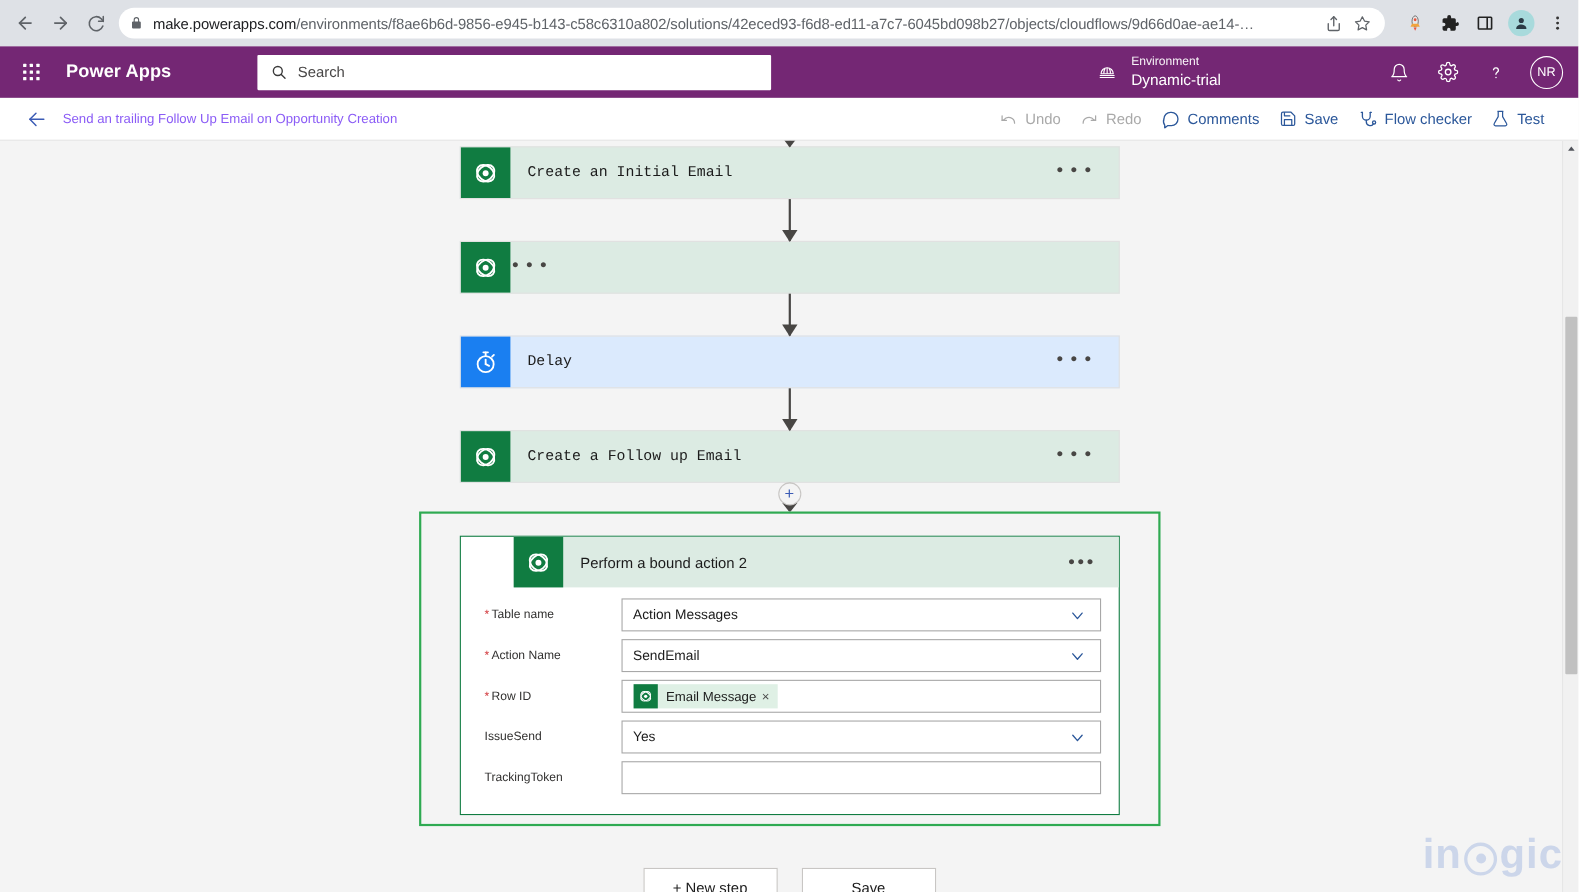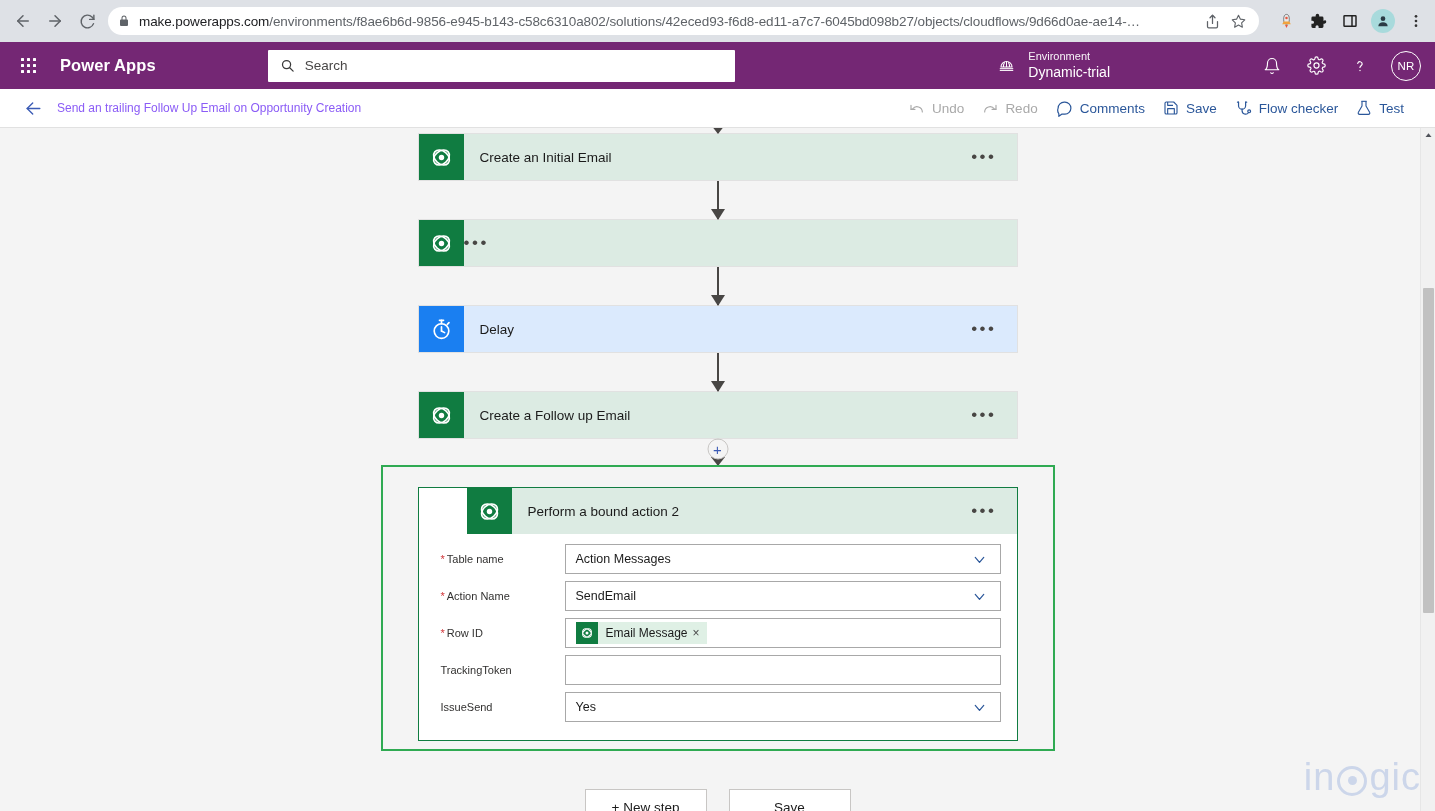--- a/index.html
+++ b/index.html
@@ -79,21 +79,21 @@
   .pa-brand {
     font-size: 16.5px;
     font-weight: bold;
     margin-left: 14px;
     letter-spacing: 0.1px;
   }
   .pa-search {
     width: 467px;
     height: 32px;
     background: #fff;
-    margin-left: 112px;
+    margin-left: 78px;
     display: flex;
     align-items: center;
     padding: 0 12px;
     border-radius: 1px;
   }
   .pa-search .s-ic { color: #3a3a3a; display: flex; margin-right: 10px; }
   .pa-search .s-txt { color: #494747; font-size: 13.5px; }
   .pa-right { margin-left: auto; display: flex; align-items: center; }
   .env-block { display: flex; align-items: center; margin-right: 135px; }
   .env-icon { margin-right: 12px; display: flex; color: #fff; }
@@ -155,20 +155,21 @@
   }
 
   
   .step {
     width: 600px;
     height: 48px;
     display: flex;
     align-items: center;
     border: 1px solid #e1e1e1;
     background: #dcebe0;
+    font-family: Liberation Mono, monospace;
   }
   .step.dataverse { background: #dcebe3; }
   .step.delay { background: #dbeafd; }
   .step-icon {
     width: 45px; height: 46px;
     flex: 0 0 auto;
     display: flex; align-items: center; justify-content: center;
   }
   .ic-dv { background: #107c41; }
   .ic-delay { background: #1a7ff1; }
@@ -328,21 +329,21 @@
     align-items: center;
     justify-content: center;
   }
 
   
   .watermark {
     position: absolute;
     right: 14px;
     bottom: 12px;
     font-size: 38px;
-    font-weight: normal;
+    font-weight: bold;
     color: #ccd6ea;
     letter-spacing: 1px;
     display: flex;
     align-items: center;
     user-select: none;
   }
   .wm-o {
     display: inline-flex;
     align-items: center;
     justify-content: center;
@@ -728,41 +729,41 @@
                   </svg>
                 </span>
                 <span class="token-label">Email Message</span>
                 <span class="token-x">×</span>
               </span>
             </div>
           </div>
 
           <div class="form-row">
             <div class="form-label">
-              <span>TrackingToken</span>
-            </div>
-            <div class="form-field">
-              <span class="val"></span>
-            </div>
-          </div>
-
-          <div class="form-row">
-            <div class="form-label">
               <span>IssueSend</span>
             </div>
             <div class="form-field">
               <span class="val">Yes</span>
               <span class="chevron">
                 <svg width="17" height="17" viewBox="0 0 24 24" fill="none" stroke="currentColor" stroke-width="1.7" stroke-linecap="round" stroke-linejoin="round">
                     <polyline points="6 9 12 16 18 9"></polyline>
                   </svg>
               </span>
             </div>
           </div>
 
+          <div class="form-row">
+            <div class="form-label">
+              <span>TrackingToken</span>
+            </div>
+            <div class="form-field">
+              <span class="val"></span>
+            </div>
+          </div>
+
         </div>
       </div>
     </div>
 
     <div class="bottom-btns">
       <div class="bb">+ New step</div>
       <div class="bb">Save</div>
     </div>
 
   </div>

